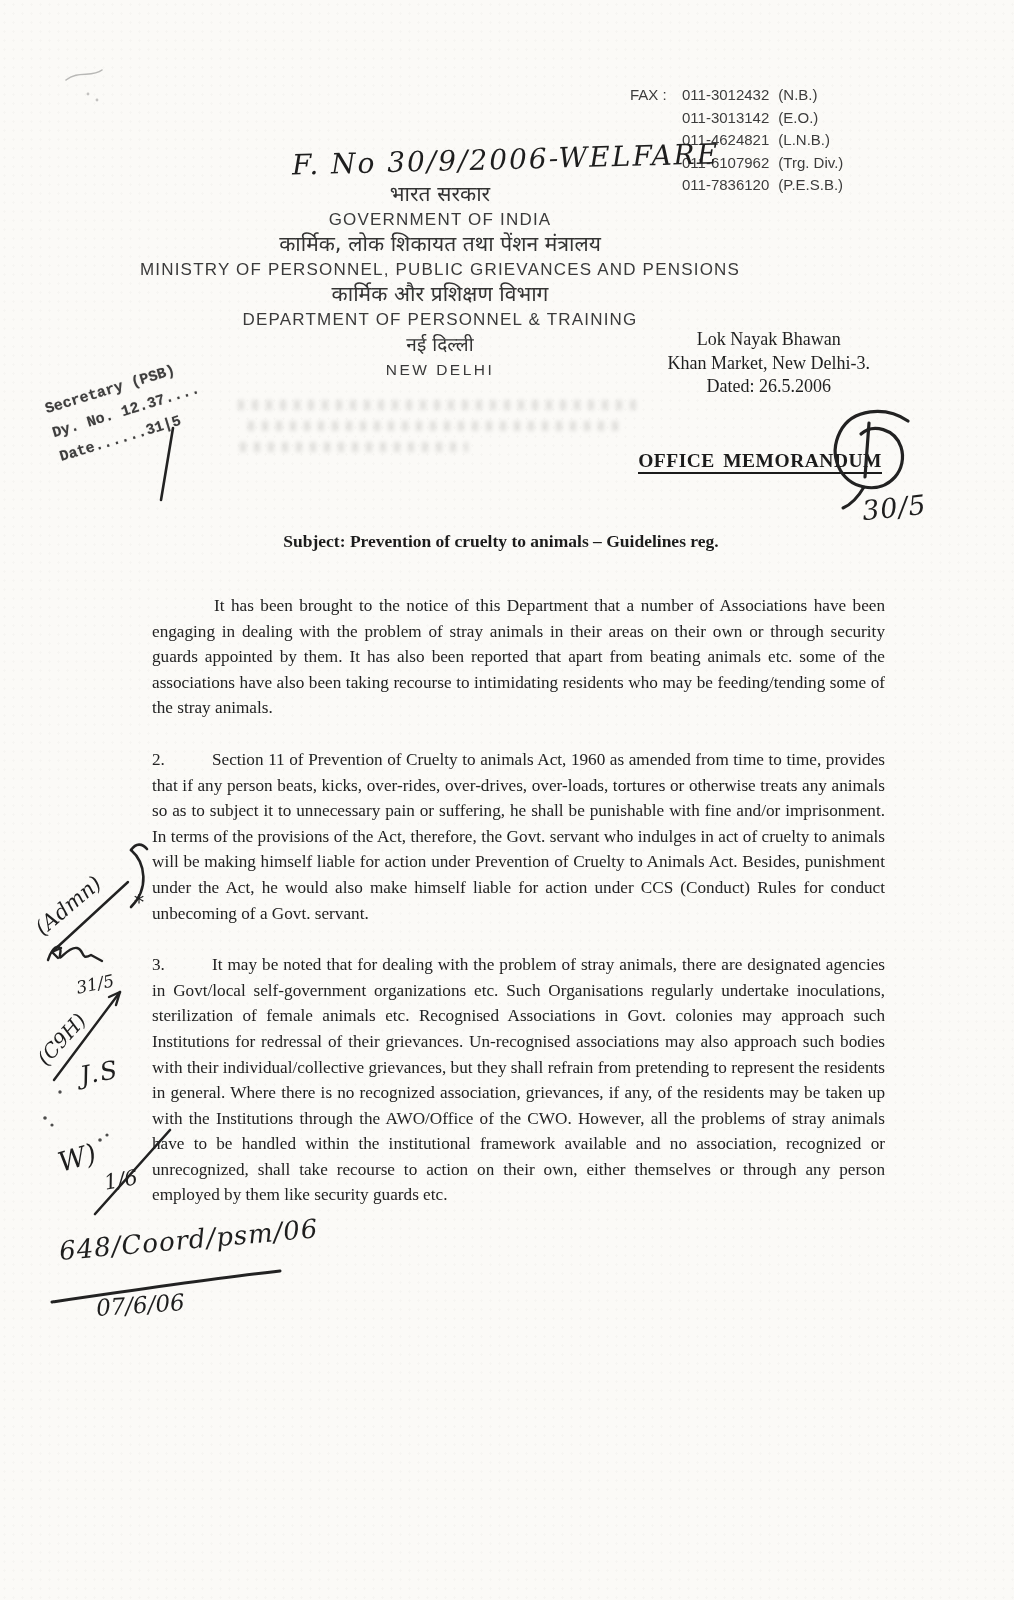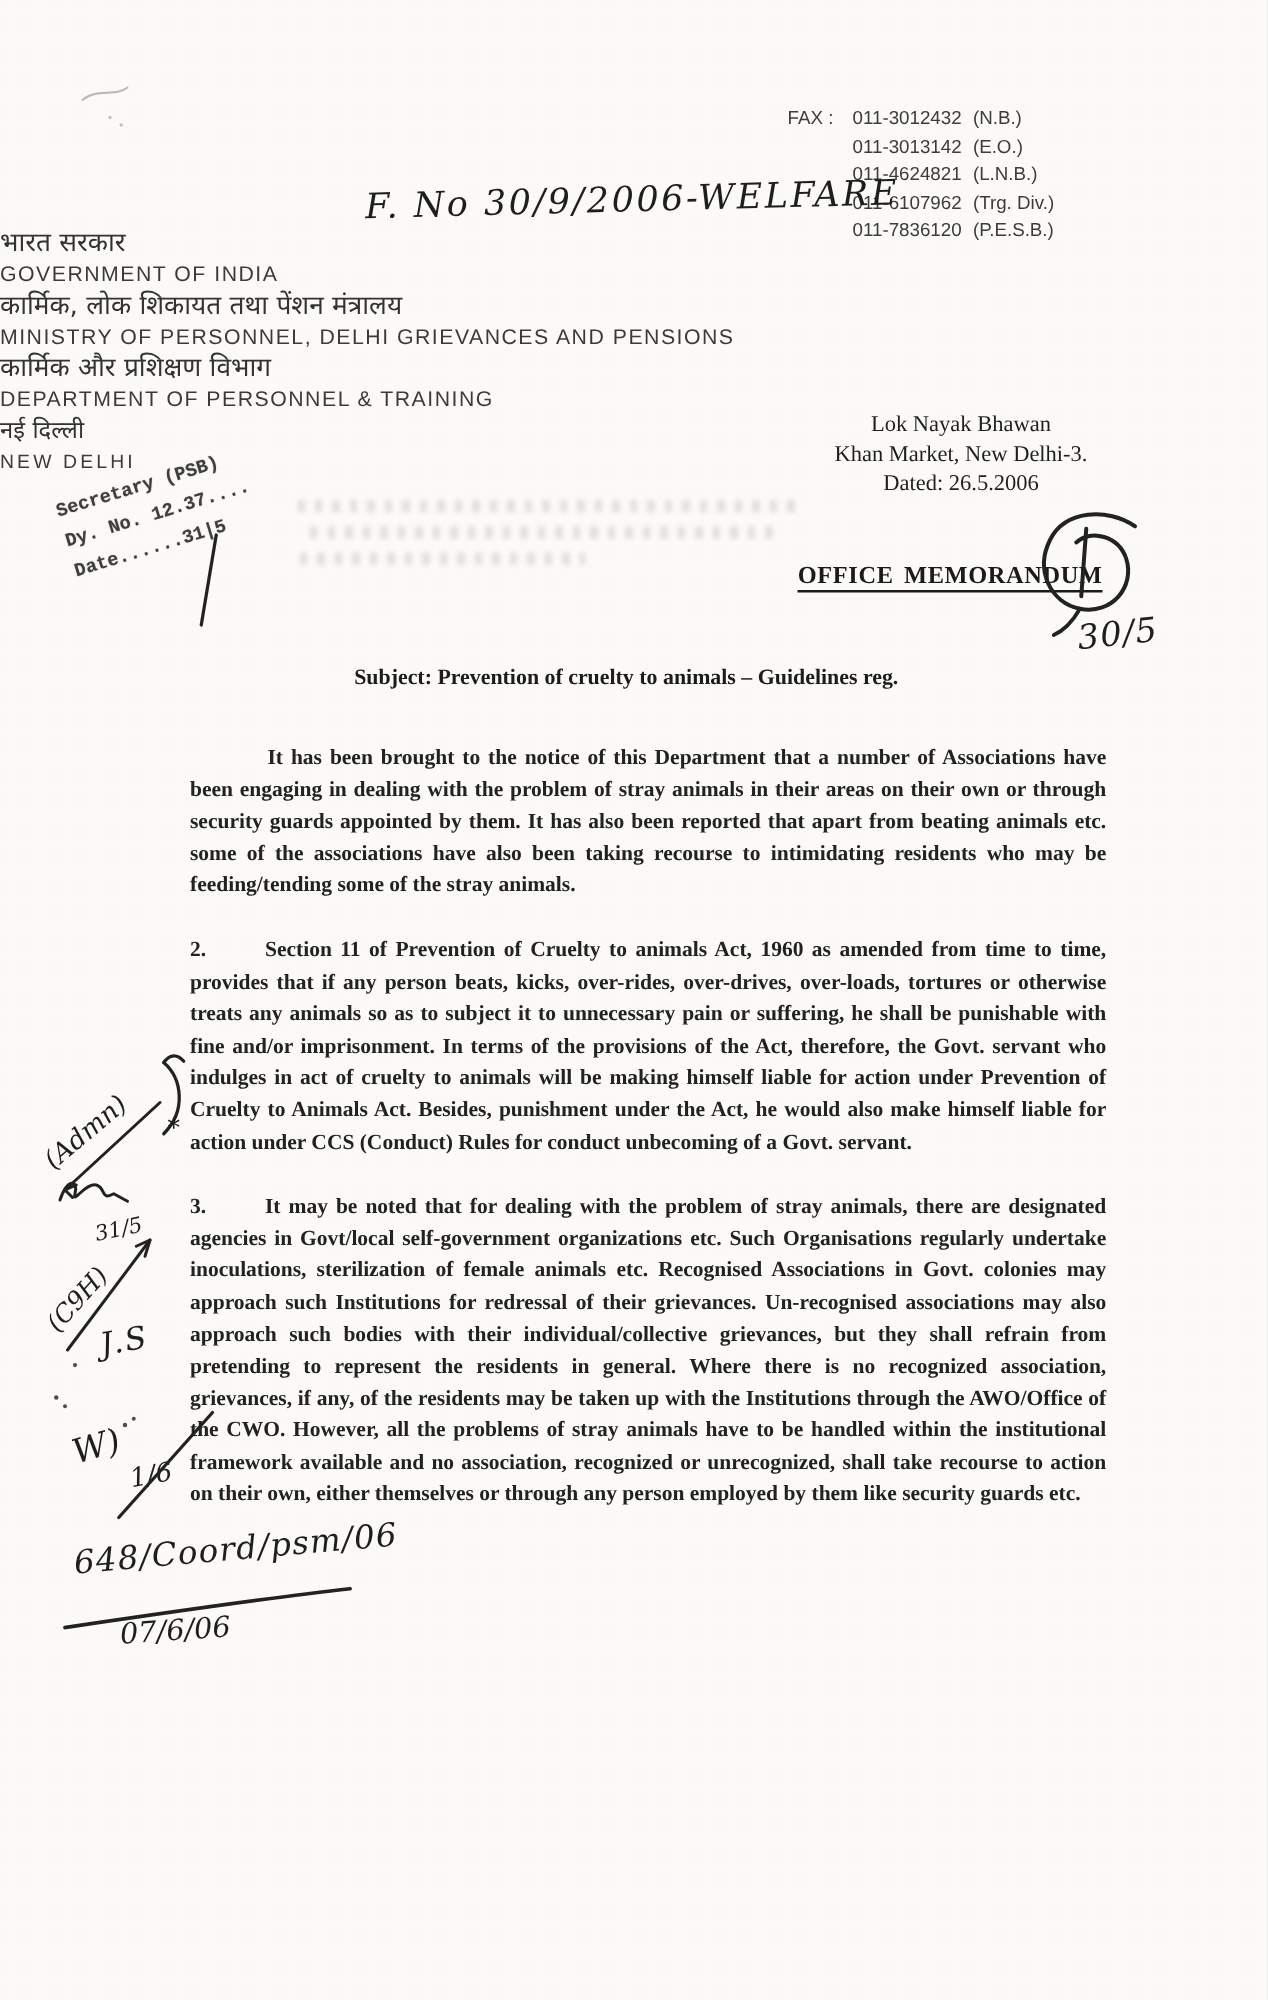--- a/index.html
+++ b/index.html
@@ -20,21 +20,21 @@
   .fax{left:630px;top:84px;font-family:"Liberation Sans",sans-serif;font-size:15px;line-height:22.5px;color:#3c3c3c;white-space:nowrap;}
   .fax-line{display:flex;gap:9px;}
   .fax-line.ind{padding-left:52px;}
   .fax-label{display:inline-block;width:43px;}
 
   
   .hw{font-family:"DejaVu Serif", serif;font-style:italic;color:#1e1e1e;}
   .fno{left:292px;top:143px;font-size:28px;letter-spacing:2px;transform:rotate(-1.5deg);white-space:nowrap;}
 
   
-  .hdr{left:0;top:182px;width:880px;text-align:left;color:#3a3a3a;}
+  .hdr{left:0;top:182px;width:880px;text-align:center;color:#3a3a3a;}
   .hdr-hi{font-family:"DejaVu Sans",sans-serif;font-size:21px;line-height:25px;color:#333;}
   .hdr-en{font-family:"Liberation Sans",sans-serif;font-size:17px;line-height:25px;letter-spacing:1.2px;}
   .hdr-hi.small{font-size:19px;}
   .hdr-en.small{font-size:15.5px;letter-spacing:2.5px;}
 
   
   .addr{right:144px;top:328px;text-align:center;font-size:18px;line-height:23.5px;color:#1f1f1f;}
 
   
   .stamp{left:42px;top:398px;transform:rotate(-17deg);transform-origin:left top;
@@ -53,21 +53,21 @@
   .om span{font-weight:bold;font-size:19.5px;letter-spacing:.5px;word-spacing:3px;color:#1b1b1b;
     border-bottom:2.5px solid #1b1b1b;padding-bottom:1px;}
 
   .sig-date{left:862px;top:492px;font-size:27px;transform:rotate(-6deg);letter-spacing:1px;}
 
   
   .subject{left:136px;top:531px;width:730px;text-align:center;font-weight:bold;font-size:17.5px;color:#1c1c1c;}
 
   
   .body{left:152px;top:593px;width:733px;font-size:17.2px;line-height:25.6px;text-align:justify;color:#222;}
-  .body p{margin:0 0 26px 0;font-weight:bold;}
+  .body p{margin:0 0 26px 0;}
   .body p.first{text-indent:62px;}
   .pnum{display:inline-block;min-width:60px;text-indent:0;}
 
   
   .mn{white-space:nowrap;}
   .mn-admn{left:46px;top:916px;font-size:21px;transform:rotate(-40deg);transform-origin:left bottom;}
   .mn-sigdate{left:76px;top:974px;font-size:17px;transform:rotate(-12deg);}
   .mn-section{left:50px;top:1046px;font-size:20px;transform:rotate(-48deg);transform-origin:left bottom;}
   .mn-js{left:80px;top:1058px;font-size:25px;transform:rotate(-10deg);letter-spacing:2px;}
   .mn-w{left:58px;top:1142px;font-size:27px;transform:rotate(-16deg);}
@@ -109,21 +109,21 @@
       <span>(P.E.S.B.)</span>
     </div>
   </div>
 
   <div class="abs fno hw">F. No 30/9/2006-WELFARE</div>
 
   <div class="abs hdr">
     <div class="hdr-hi">भारत सरकार</div>
     <div class="hdr-en">GOVERNMENT OF INDIA</div>
     <div class="hdr-hi">कार्मिक, लोक शिकायत तथा पेंशन मंत्रालय</div>
-    <div class="hdr-en">MINISTRY OF PERSONNEL, DELHI GRIEVANCES AND PENSIONS</div>
+    <div class="hdr-en">MINISTRY OF PERSONNEL, PUBLIC GRIEVANCES AND PENSIONS</div>
     <div class="hdr-hi">कार्मिक और प्रशिक्षण विभाग</div>
     <div class="hdr-en">DEPARTMENT OF PERSONNEL &amp; TRAINING</div>
     <div class="hdr-hi small">नई दिल्ली</div>
     <div class="hdr-en small">NEW DELHI</div>
   </div>
 
   <div class="abs addr">
     <div>Lok Nayak Bhawan</div>
     <div>Khan Market, New Delhi-3.</div>
     <div>Dated: 26.5.2006</div>

